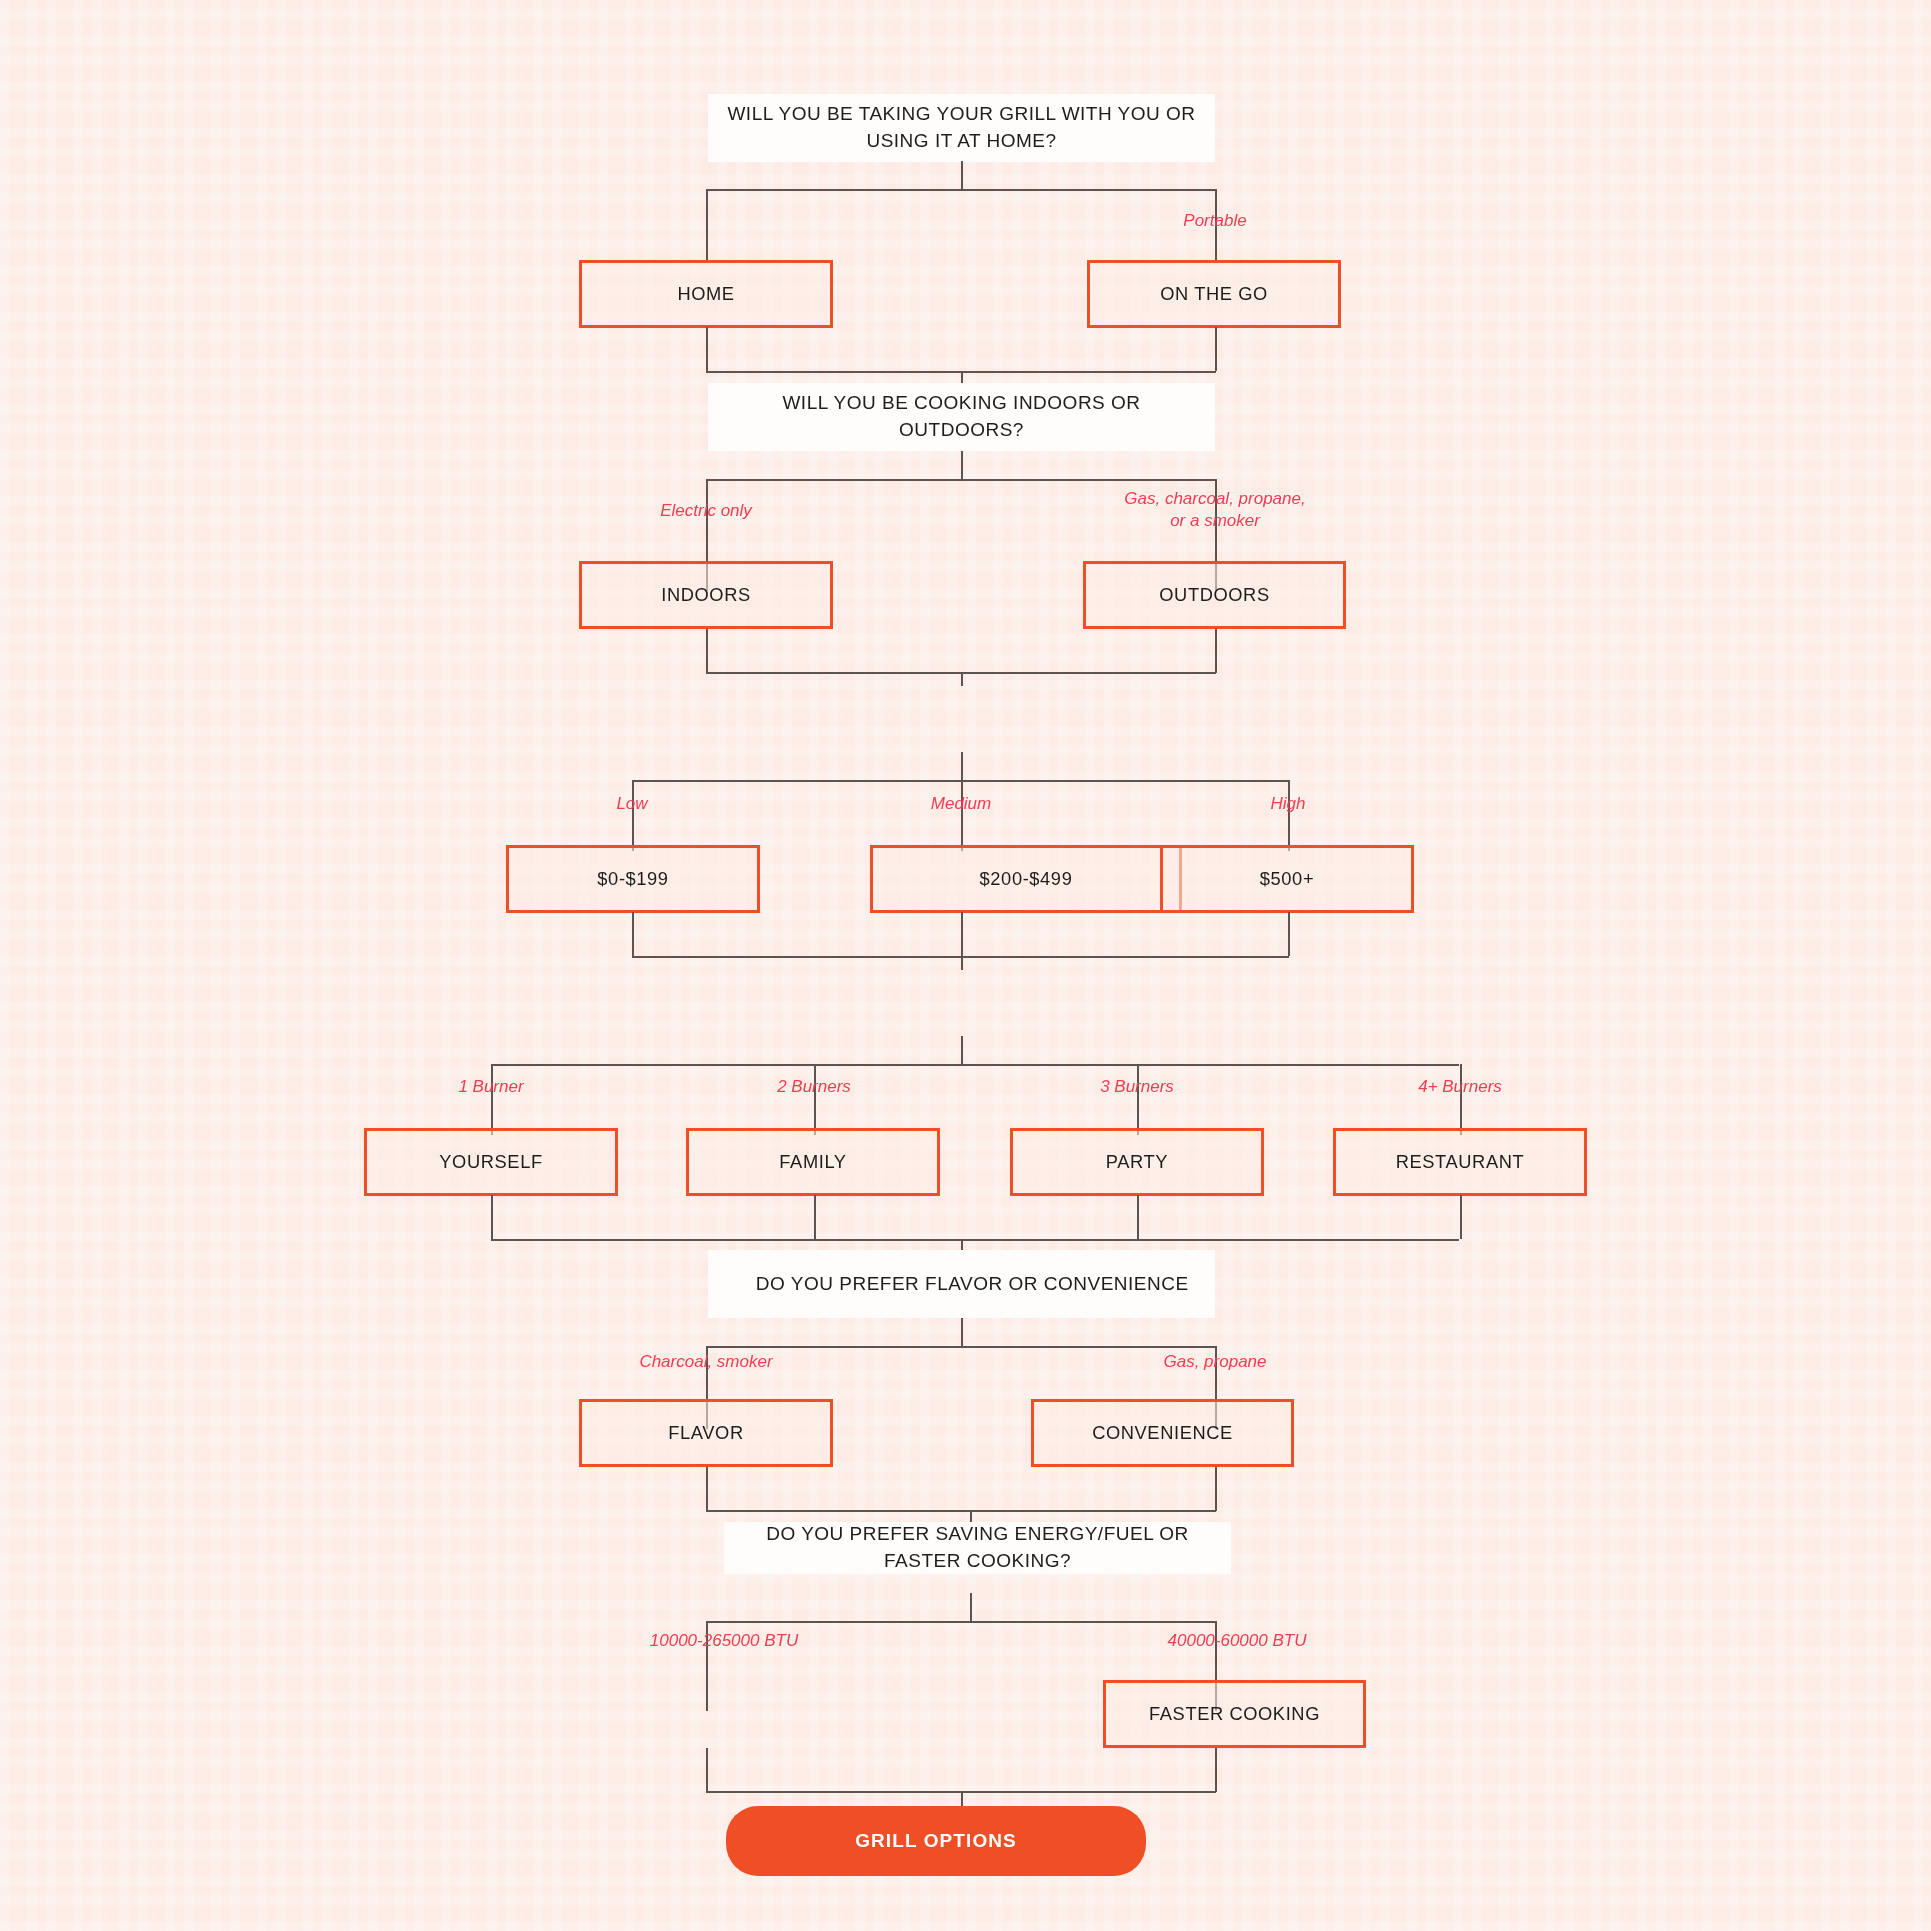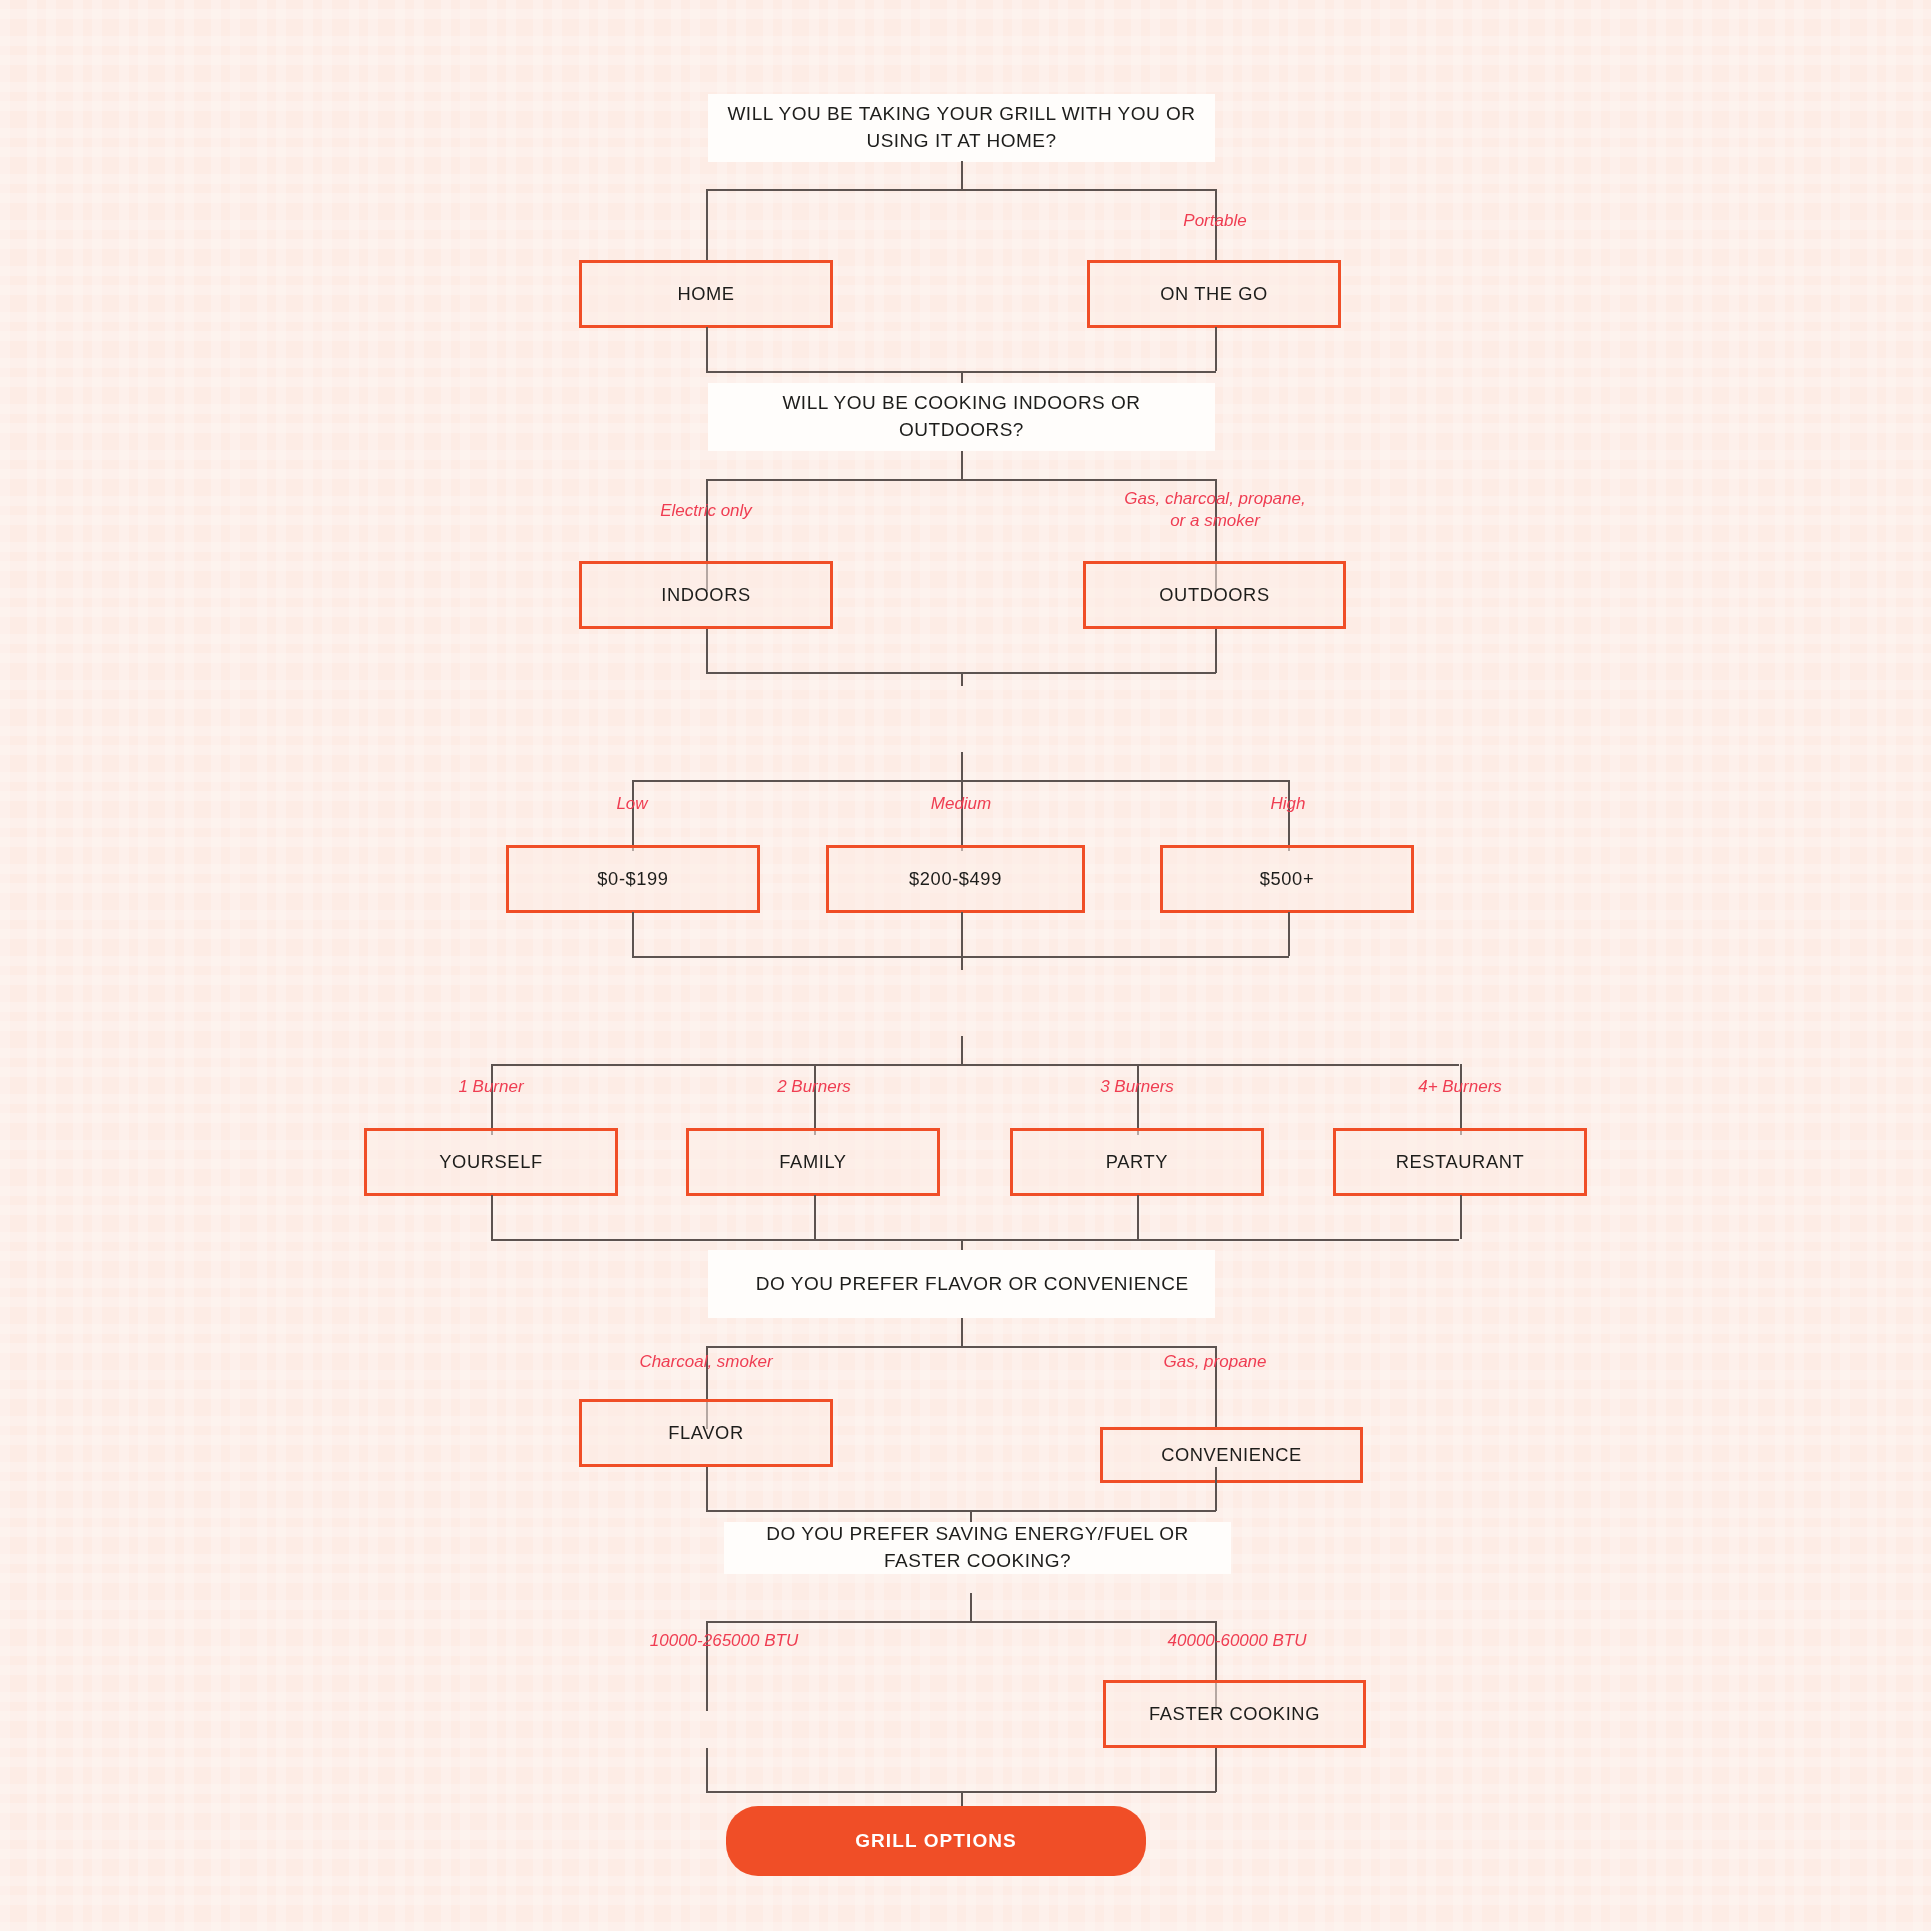--- a/index.html
+++ b/index.html
@@ -116,21 +116,21 @@
   <div class="ln h" style="left:632px;top:780px;width:657px;"></div>
   <div class="ln v" style="left:632px;top:780px;height:71px;"></div>
   <div class="ln v" style="left:961px;top:780px;height:71px;"></div>
   <div class="ln v" style="left:1288px;top:780px;height:71px;"></div>
 
   <div class="edge-label" style="left:632px;top:793px;width:193px;">Low</div>
   <div class="edge-label" style="left:961px;top:793px;width:193px;">Medium</div>
   <div class="edge-label" style="left:1288px;top:793px;width:193px;">High</div>
 
   <div class="node option" style="left:506px;top:845px;width:254px;height:68px;">$0-$199</div>
-  <div class="node option" style="left:826px;top:845px;width:259px;height:68px;">$200-$499</div>
+  <div class="node option" style="left:870px;top:845px;width:312px;height:68px;">$200-$499</div>
   <div class="node option" style="left:1160px;top:845px;width:254px;height:68px;">$500+</div>
 
   <div class="ln v" style="left:632px;top:912px;height:44px;"></div>
   <div class="ln v" style="left:961px;top:912px;height:44px;"></div>
   <div class="ln v" style="left:1288px;top:912px;height:44px;"></div>
   <div class="ln h" style="left:632px;top:956px;width:657px;"></div>
   <div class="ln v" style="left:961px;top:956px;height:13.5px;"></div>
 
 
   <div class="ln v" style="left:961px;top:1036px;height:29px;"></div>
@@ -161,21 +161,21 @@
 
   <div class="ln v" style="left:961px;top:1318px;height:29px;"></div>
   <div class="ln h" style="left:706px;top:1346px;width:510px;"></div>
   <div class="ln v" style="left:706px;top:1346px;height:83px;"></div>
   <div class="ln v" style="left:1215px;top:1346px;height:83px;"></div>
 
   <div class="edge-label" style="left:706px;top:1351px;width:290px;">Charcoal, smoker</div>
   <div class="edge-label" style="left:1215px;top:1351px;width:270px;">Gas, propane</div>
 
   <div class="node option" style="left:579px;top:1399px;width:254px;height:68px;">FLAVOR</div>
-  <div class="node option" style="left:1100px;top:1399px;width:263px;height:56px;margin-top:28px;">CONVENIENCE</div>
+  <div class="node option" style="left:1031px;top:1399px;width:263px;height:68px;">CONVENIENCE</div>
 
   <div class="ln v" style="left:706px;top:1467px;height:44px;"></div>
   <div class="ln v" style="left:1215px;top:1467px;height:44px;"></div>
   <div class="ln h" style="left:706px;top:1510px;width:510px;"></div>
   <div class="ln v" style="left:970px;top:1510px;height:13.5px;"></div>
 
   <div class="node question" style="left:724px;top:1522px;width:507px;height:52px;">DO YOU PREFER SAVING ENERGY/FUEL OR FASTER COOKING?</div>
 
   <div class="ln v" style="left:970px;top:1593px;height:29px;"></div>
   <div class="ln h" style="left:706px;top:1621px;width:510px;"></div>

